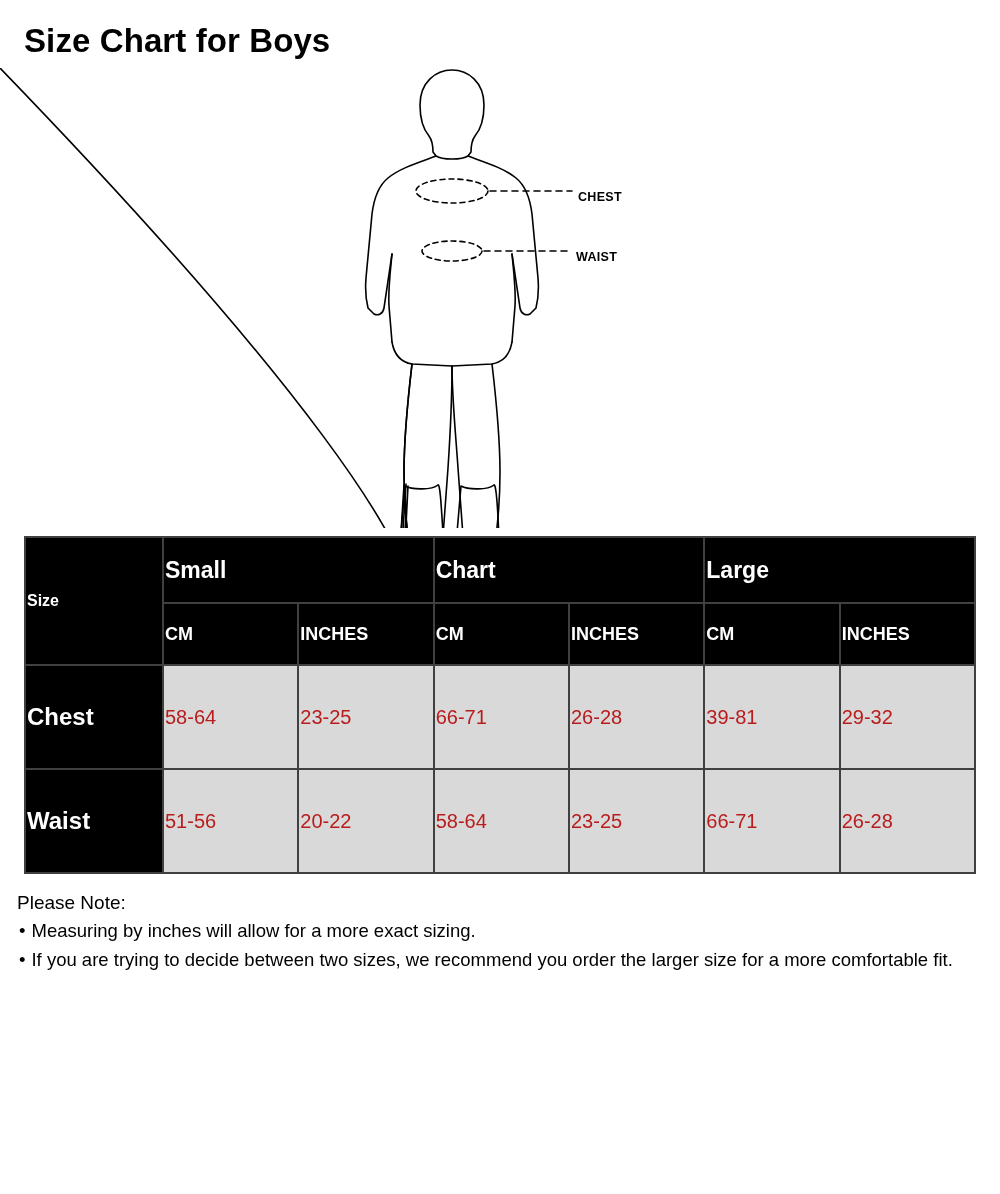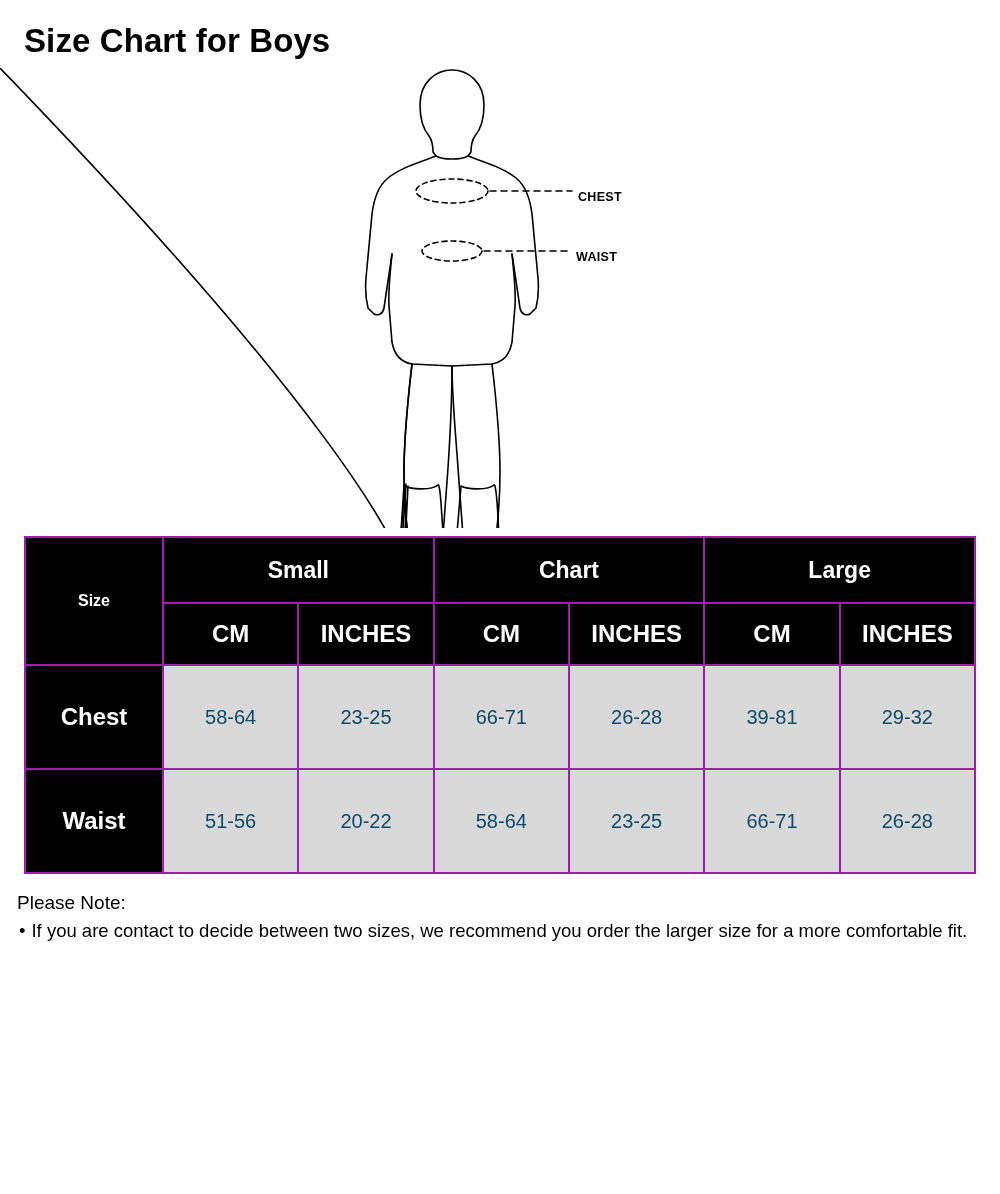--- a/index.html
+++ b/index.html
@@ -48,52 +48,51 @@
   .label-chest { left: 578px; top: 122px; }
   .label-waist { left: 576px; top: 182px; }
 
   table.size-table {
     border-collapse: collapse;
     margin: 8px 0 0 24px;
     width: 952px;
     table-layout: fixed;
   }
   table.size-table td, table.size-table th {
-    border: 2px solid #a21caf;
-    text-align: center;
+    border: 2px solid #404040;
     vertical-align: middle;
   }
   .hdr-black {
     background: #000000;
     color: #ffffff;
     font-weight: bold;
   }
   .size-cell {
     font-size: 16px;
     width: 134px;
   }
   .grp-cell {
     font-size: 23px;
     height: 62px;
   }
   .unit-cell {
-    font-size: 24px;
+    font-size: 18px;
     height: 58px;
     margin-left: 31px;
   }
   .rowlabel {
     background: #000000;
     color: #ffffff;
     font-weight: bold;
     font-size: 24px;
     height: 100px;
   }
   .data-cell {
     background: #d9d9d9;
-    color: #0c4a6e;
+    color: #b91c1c;
     font-size: 20px;
     height: 100px;
   }
 
   .notes {
     margin: 18px 0 0 17px;
     width: 956px;
   }
   .notes-title {
     font-size: 19px;
@@ -198,16 +197,17 @@
         <td class="data-cell">58-64</td>
         <td class="data-cell">23-25</td>
         <td class="data-cell">66-71</td>
         <td class="data-cell">26-28</td>
       </tr>
     </tbody>
   </table>
 
   <div class="notes">
     <div class="notes-title">Please Note:</div>
-    <div class="note-item"><span class="bullet">•</span><span>If you are contact to decide between two sizes, we recommend you order the larger size for a more comfortable fit.</span></div>
+    <div class="note-item"><span class="bullet">•</span><span>Measuring by inches will allow for a more exact sizing.</span></div>
+    <div class="note-item"><span class="bullet">•</span><span>If you are trying to decide between two sizes, we recommend you order the larger size for a more comfortable fit.</span></div>
   </div>
 
 </div>
 
 </body></html>

